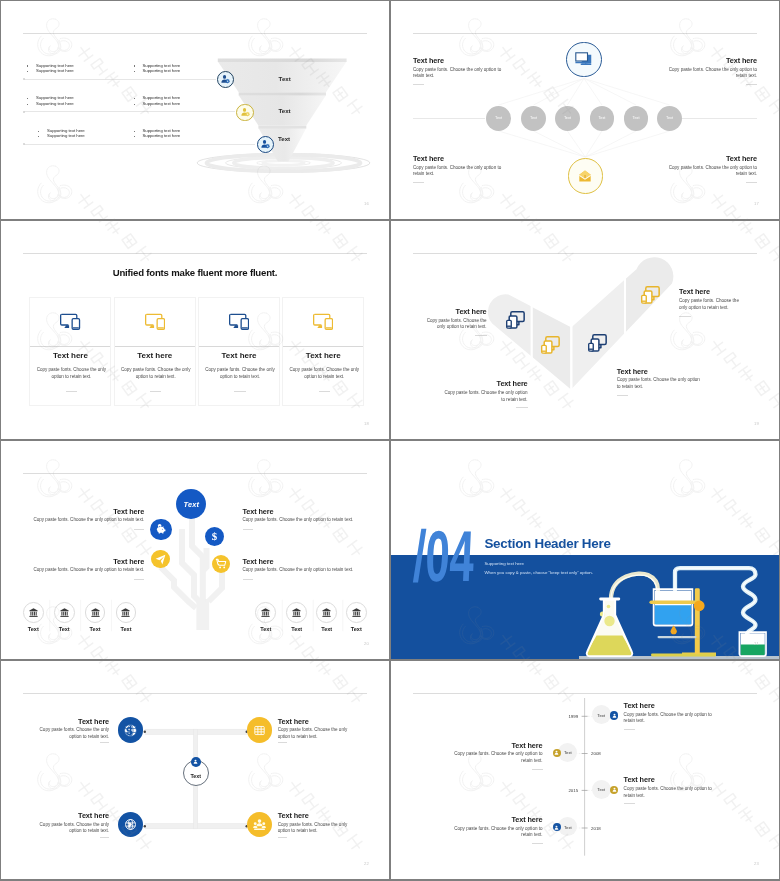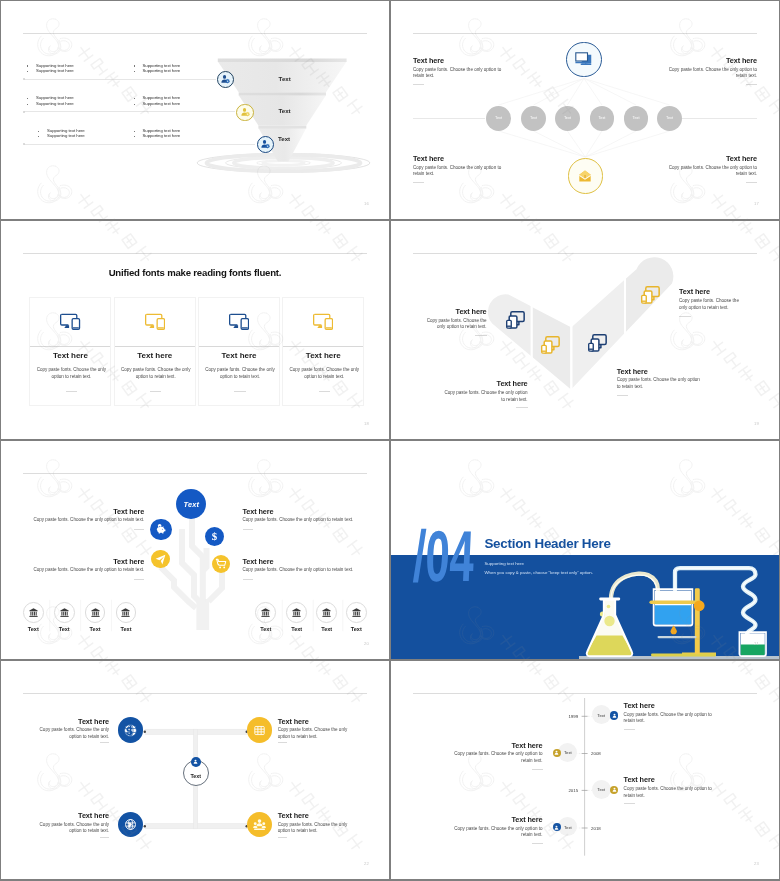--- a/index.html
+++ b/index.html
@@ -247,21 +247,21 @@
   <div class="ttl" style="right:22px;top:153.3px;">Text here</div>
   <div class="body" style="right:22px;top:163.6px;width:92px;text-align:right;">Copy paste fonts. Choose the only option to retain text.</div>
   <div class="dots" style="right:22px;top:181.4px;width:11px;"></div>
 
   <div class="pageno">17</div>
 </div>
 
 <div class="slide s3" style="left:1px;top:221px;">
   <div class="topline"></div>
 
-  <div class="h1" style="top:46.3px;font-size:9.6px;">Unified fonts make reading fonts fluent.</div>
+  <div class="h1" style="top:46.3px;font-size:9.6px;">Unified fonts make fluent more fluent.</div>
 
   <div class="card" style="left:28.4px;top:76px;width:82.1px;height:108.5px;">
     <div style="position:absolute;left:0;top:0;width:100%;height:47.7px;display:flex;align-items:center;justify-content:center;">
       <svg width="20.2" height="17" viewBox="0 0 40.4 34">
         <path d="M3.7,2.6 h27.5 a2.4,2.4 0 0 1 2.4,2.4 v6.6" fill="none" stroke="#1d4e8f" stroke-width="2.6" stroke-linejoin="round"></path>
         <path d="M1.3,5 a2.4,2.4 0 0 1 2.4,-2.4 M1.3,5 v16.6 a2.4,2.4 0 0 0 2.4,2.4 h13.2" fill="none" stroke="#1d4e8f" stroke-width="2.6" stroke-linejoin="round"></path>
         <path d="M12.2,24.6 h6 v5.2 h-9.6 l2.2,-2.6 z" fill="#1d4e8f"></path>
         <rect x="24.3" y="11.3" width="14.8" height="21.4" rx="2.5" fill="#fff" stroke="#1d4e8f" stroke-width="2.6"></rect>
         <path d="M25.8,29.8 h11.8" stroke="#1d4e8f" stroke-width="2.6"></path>
       </svg>

